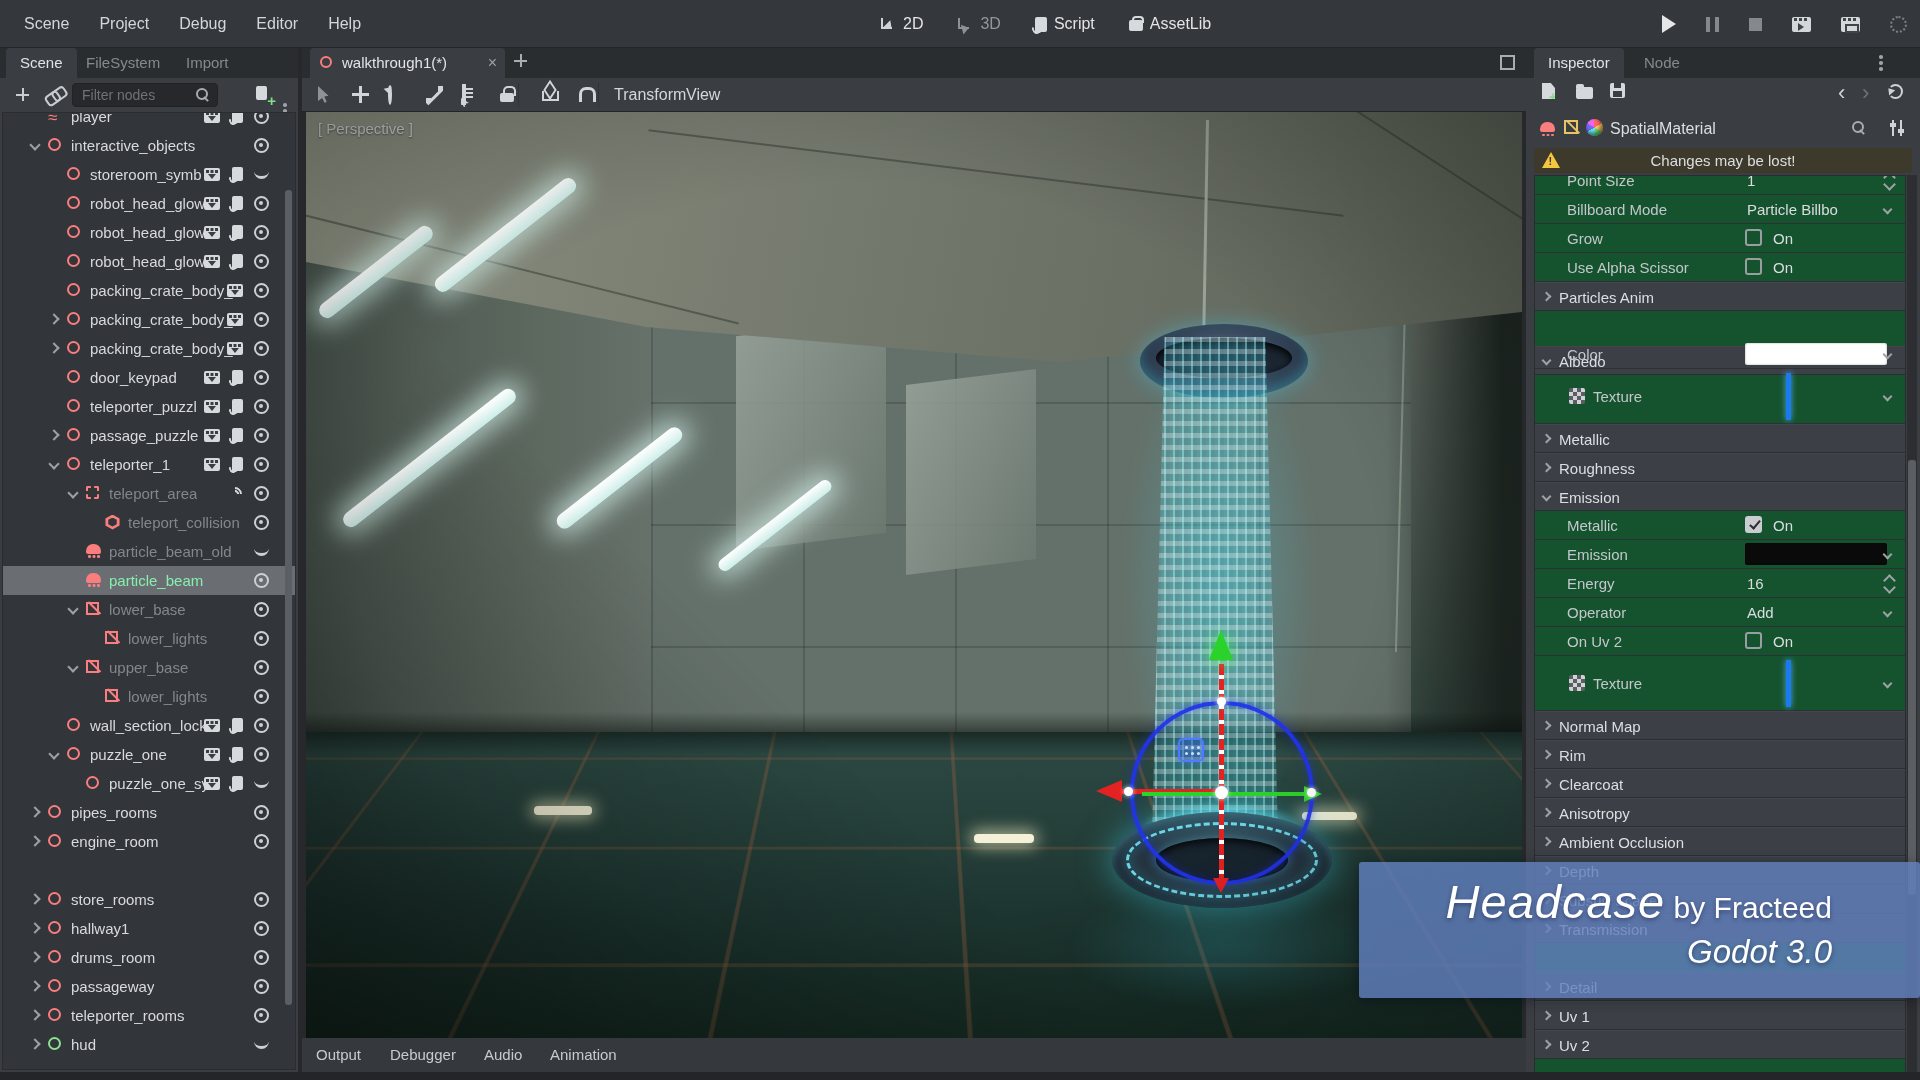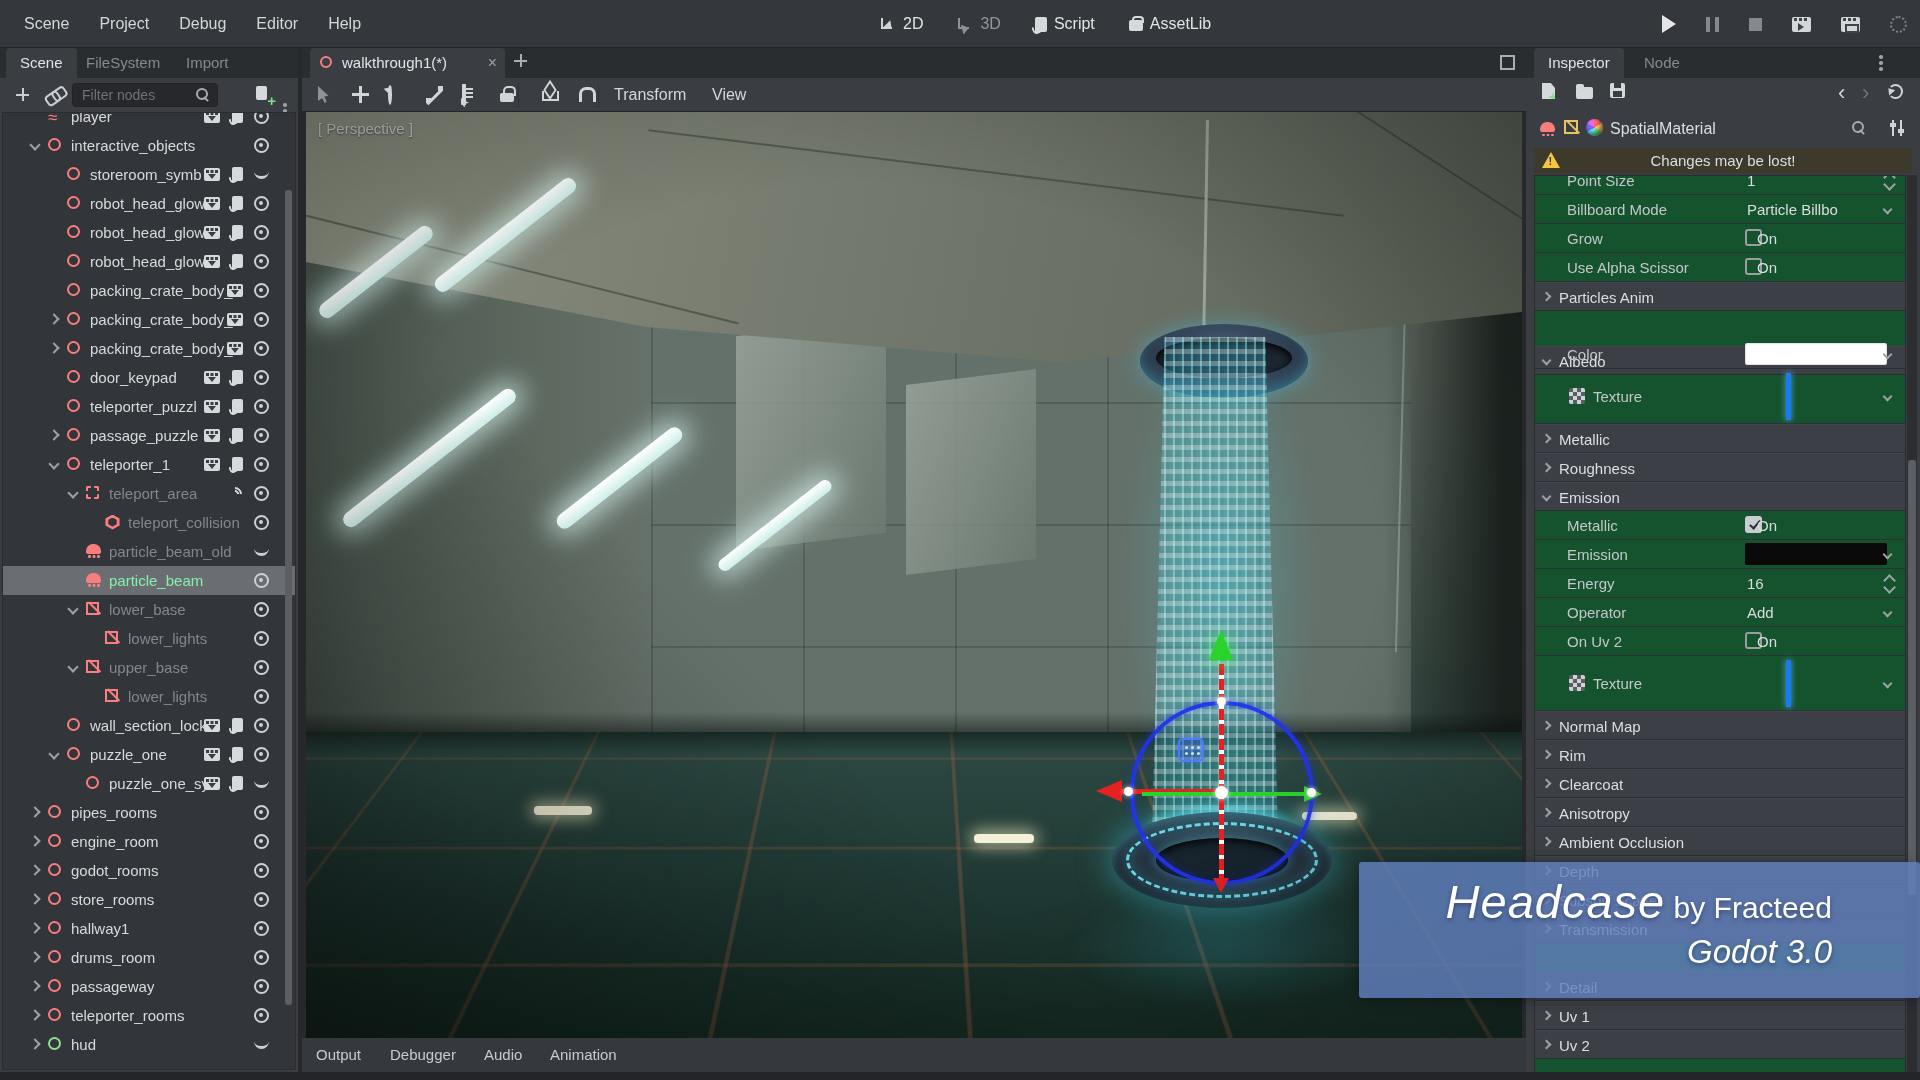--- a/index.html
+++ b/index.html
@@ -209,21 +209,21 @@
   .iprop{position:absolute;left:0;width:370px;border-bottom:1px solid #2c2f33;}
   .icat{position:absolute;left:0;width:370px;background:#3c4046;border-top:1px solid rgba(255,255,255,.04);border-bottom:1px solid rgba(0,0,0,.28);}
   .icat .cl{position:absolute;left:24px;top:0;height:29px;line-height:29px;font-size:15px;color:#dcdfe2;}
   .icat .chev{left:8px;top:10px;width:7px;height:7px;}
   .iprop .pl{position:absolute;top:0;height:100%;line-height:29px;font-size:15px;color:#c3c7cc;white-space:nowrap;}
   .iprop .pv{position:absolute;left:212px;top:0;height:100%;line-height:29px;font-size:15px;color:#dadde0;white-space:nowrap;}
   .dd{right:14px;top:11px;width:7px;height:7px;}
   .cb{position:absolute;left:210px;top:5px;width:17px;height:17px;border:2px solid #9a9ea3;border-radius:3px;}
   .cb.on{background:#c9cdd2;border-color:#c9cdd2;}
   .cb.on::after{content:'';position:absolute;left:4.5px;top:0.5px;width:4px;height:9px;border-right:2.5px solid #2c2f33;border-bottom:2.5px solid #2c2f33;transform:rotate(40deg);}
-  .cb ~ .pv{left:222px;}
+  .cb ~ .pv{left:238px;}
   .swatch{position:absolute;left:210px;top:3.5px;width:142px;height:22px;border-radius:2px;box-shadow:inset 0 0 2px rgba(0,0,0,.4);}
   .spinctl{position:absolute;right:11px;top:7px;width:10px;height:16px;}
   .spinctl::before{content:'';position:absolute;left:1px;top:0;width:7px;height:7px;border-left:2px solid #9ea2a6;border-top:2px solid #9ea2a6;transform:rotate(45deg);}
   .spinctl::after{content:'';position:absolute;left:1px;bottom:0;width:7px;height:7px;border-right:2px solid #9ea2a6;border-bottom:2px solid #9ea2a6;transform:rotate(45deg);}
   .texicon{position:absolute;left:34px;width:16px;height:16px;background:repeating-conic-gradient(#cfd3d7 0 25%,#5a5e63 0 50%);background-size:8px 8px;border-radius:2px;}
   .texstripe{position:absolute;left:251px;top:4px;width:5px;height:47px;background:#1b7af0;box-shadow:0 0 6px rgba(88,176,255,.9);}
   .sbtrack{position:absolute;left:1907px;top:175px;width:10px;height:897px;background:#2c2e32;}
   
   .watermark{position:absolute;left:1359px;top:862px;width:561px;height:136px;background:rgba(98,128,190,.82);
      border-radius:3px;box-shadow:0 2px 14px rgba(0,0,20,.35);z-index:70;}
@@ -450,26 +450,20 @@
           <span class="ni ni-spatial" style="left: 45px;"></span>
           <span class="tl" style="left: 68px;">pipes_rooms</span>
           <span class="eye-o" style="right: 26px;"></span>
         </div>
         <div class="trow" style="top: 713.5px;">
           <span class="chev cr" style="left: 28px; top: 10px;"></span>
           <span class="ni ni-spatial" style="left: 45px;"></span>
           <span class="tl" style="left: 68px;">engine_room</span>
           <span class="eye-o" style="right: 26px;"></span>
         </div>
-        <div class="trow" style="top: 742.5px;">
-          <span class="chev cr" style="left: 28px; top: 10px;"></span>
-          <span class="ni ni-spatial" style="left: 45px;"></span>
-          <span class="tl" style="left: 68px;">godot_rooms</span>
-          <span class="eye-o" style="right: 26px;"></span>
-        </div>
         <div class="trow" style="top: 771.5px;">
           <span class="chev cr" style="left: 28px; top: 10px;"></span>
           <span class="ni ni-spatial" style="left: 45px;"></span>
           <span class="tl" style="left: 68px;">store_rooms</span>
           <span class="eye-o" style="right: 26px;"></span>
         </div>
         <div class="trow" style="top: 800.5px;">
           <span class="chev cr" style="left: 28px; top: 10px;"></span>
           <span class="ni ni-spatial" style="left: 45px;"></span>
           <span class="tl" style="left: 68px;">hallway1</span>
@@ -518,21 +512,21 @@
     <span class="vt t-move" style="left:50px;"></span>
     <span class="vt t-rotate" style="left:86px;"></span>
     <span class="vt t-scale" style="left:120px;"></span>
     <span class="vt t-list" style="left:156px;"></span>
     <span class="vt t-lock" style="left:190px;"></span>
     <span class="vt-sep" style="left:216px;"></span>
     <span class="vt t-cube" style="left:232px;"></span>
     <span class="vt t-magnet" style="left:268px;"></span>
     <span class="vt-sep" style="left:296px;"></span>
     <span class="vt-label" style="left:312px;">Transform</span>
-    <span class="vt-label" style="left:410px;">View</span>
+    <span class="vt-label" style="left:384px;">View</span>
   </div>
 
   <div id="scene">
     <div class="abs wallL"></div>
     <div class="abs wallB"></div>
     <div class="abs panel" style="left:430px;top:215px;width:150px;height:215px;"></div>
     <div class="abs panel" style="left:600px;top:265px;width:130px;height:190px;"></div>
     <div class="abs wallR"></div>
     <div class="abs cornerline"></div>
     <div class="abs ceil"></div>

